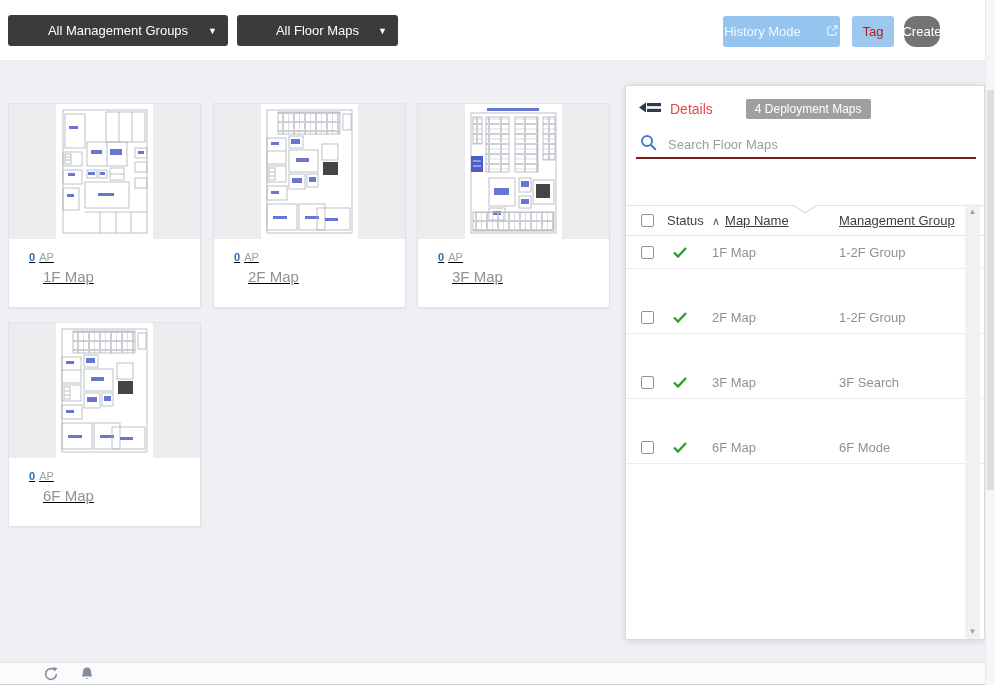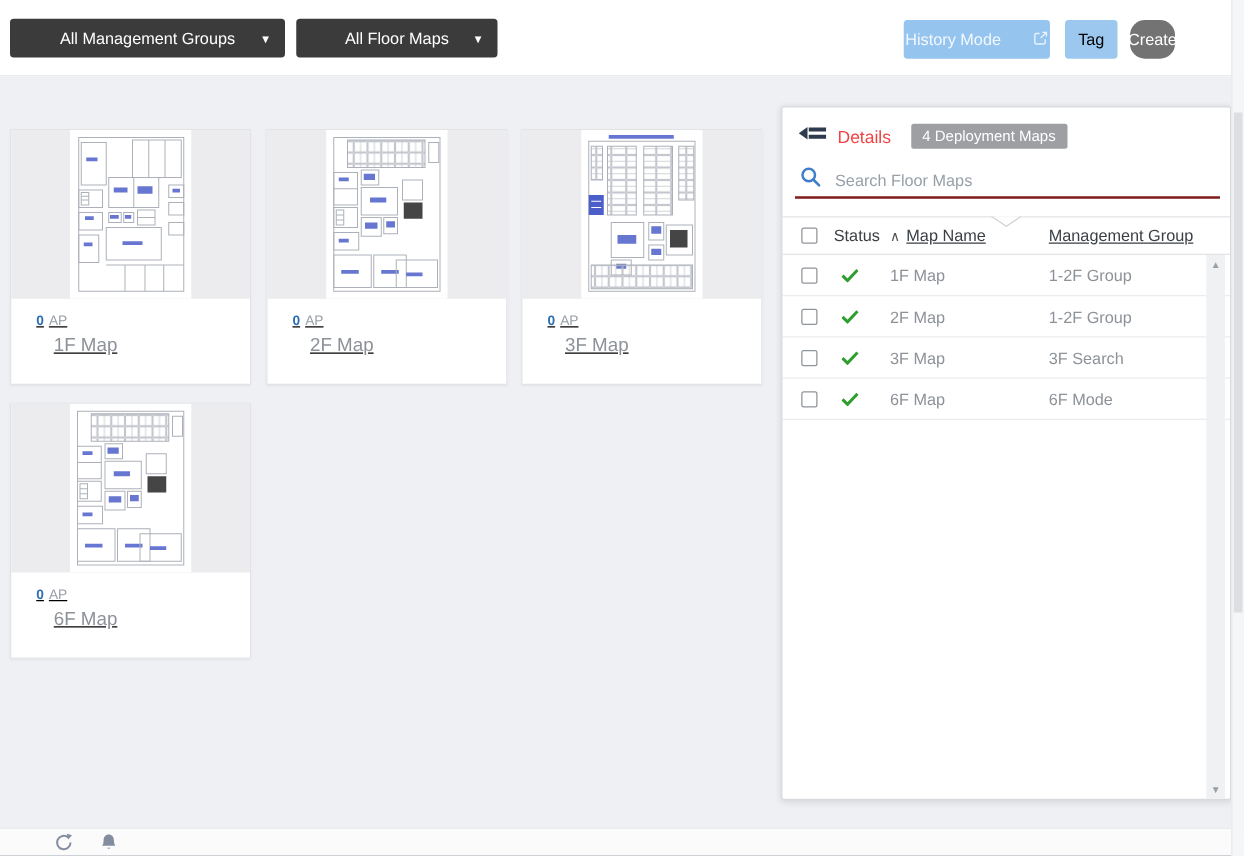--- a/index.html
+++ b/index.html
@@ -9,21 +9,21 @@
   
   .topbar { position:absolute; left:0; top:0; width:995px; height:61px; background:#fff; border-bottom:1px solid #ececee; }
   .dropdown { position:absolute; top:15px; height:31px; background:#3b3b3b; border-radius:3px; color:#fff;
               font-size:13px; display:flex; align-items:center; justify-content:center; cursor:pointer; }
   .dropdown .caret { position:absolute; right:11px; font-size:9px; color:#fff; }
   .dd-mg { left:8px; width:220px; }
   .dd-fm { left:237px; width:161px; }
   .btn { position:absolute; top:16px; height:31px; border:none; border-radius:3px; font-size:13px;
          font-family:"Liberation Sans", sans-serif; color:#fff; cursor:pointer; display:flex; align-items:center; justify-content:center; gap:25px; }
   .btn-history { left:723px; width:117px; background:#95c4ef; color:#f2f8fe; }
-  .btn-tag     { left:852px; width:42px;  background:#9cc8f0; color:#000000; }
+  .btn-tag     { left:852px; width:42px;  background:#9cc8f0; color:#b91c1c; }
   .btn-create  { left:904px; width:36px;  background:#737373;border-radius:12px; }
 
   
   .card { position:absolute; width:193px; height:205px; background:#fff; border:1px solid #e2e3e6;
           box-shadow:0 1px 2px rgba(0,0,0,.05); cursor:pointer; }
   .card-1 { left:8px;  top:103px; }
   .card-2 { left:213px; top:103px; }
   .card-3 { left:417px; top:103px; }
   .card-4 { left:8px;  top:322px; }
   .thumb { height:135px; background:#ececee; display:flex; justify-content:center; overflow:hidden; }
@@ -36,27 +36,27 @@
   .card-meta { padding:12px 0 0 20px;text-decoration:underline; }
   .ap-line { font-size:11px; color:#9aa0a8; }
   .ap-count { color:#2c6cb0; font-weight:bold; margin-right:4px; }
   .map-name { font-size:15px; color:#8d9298; margin:5px 0 0 14px; }
 
   
   .panel { position:absolute; left:625px; top:85px; width:360px; height:555px; background:#fff;
            border:1px solid #d8dade; border-radius:2px; box-shadow:0 1px 6px rgba(0,0,0,.12); }
   .panel-header { position:absolute; left:13px; top:13px; display:flex; align-items:center; }
   .panel-title { font-size:14px; color:#ef4444; margin-left:9px; }
-  .badge { margin-left:16px; background:#9d9fa2; color:#fff; font-size:12px; padding:3px 9px; border-radius:2px; }
+  .badge { margin-left:33px; background:#9d9fa2; color:#fff; font-size:12px; padding:3px 9px; border-radius:2px; }
   .search-row { position:absolute; left:10px; top:45px; width:340px; height:28px; border-bottom:2px solid #7f1d1d;
                 display:flex; align-items:center; padding-left:4px; }
   .search-row input { border:none; outline:none; font-size:13px; margin-left:11px; flex:1; color:#555; background:transparent; }
   .search-row input::placeholder { color:#97a0a8; }
 
-  .tgrid { display:grid; grid-template-columns:26px 45px 127px 1fr; align-items:center; padding-left:15px; }
+  .tgrid { display:grid; grid-template-columns:26px 45px 127px 1fr; align-items:center; padding-left:15px;margin-top:32px; }
   .thead { position:absolute; left:0; top:87px; width:100%; height:31px;
            border-top:1px solid #e2e3e6; border-bottom:1px solid #e2e3e6; font-size:13px; color:#3a3f44; }
   .notch { position:absolute; left:167px; top:-1px; }
   .thead .u { text-decoration:underline; }
   .sort { color:#555; font-size:11px; margin-right:5px; }
   .cb { width:13px; height:13px; border:1px solid #8f9499; border-radius:2px; background:#fff; display:inline-block; cursor:pointer; }
   .tbody { position:absolute; left:0; top:118px; width:100%; }
   .trow { height:33px; border-bottom:1px solid #ececee; font-size:13px; color:#8d9298; cursor:pointer; }
   .trow .check { margin-left:6px; display:inline-flex; }
 

